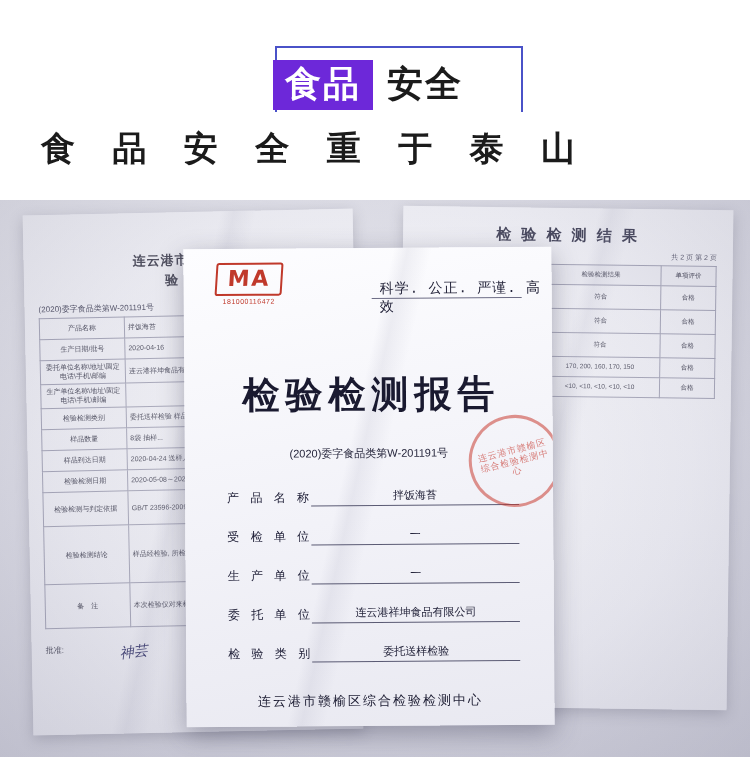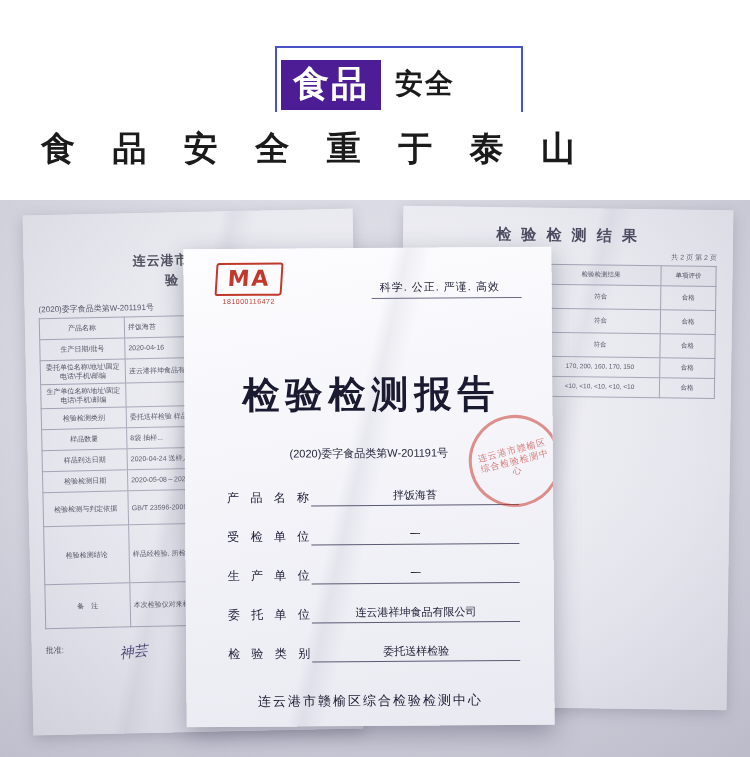--- a/index.html
+++ b/index.html
@@ -37,31 +37,31 @@
     position: absolute;
     left: 0;
     top: 60px;
     width: 750px;
     display: flex;
     align-items: center;
     justify-content: center;
     gap: 0px;
   }
   .kw-box {
-    background: #4c1d95;
+    background: #6d28d9;
     color: #ffffff;
     font-size: 36px;
     font-weight: bold;
     letter-spacing: 2px;
     padding: 6px 12px 8px 12px;
     line-height: 1;
   }
   .kw-plain {
     color: #1b1b1b;
-    font-size: 28px;
+    font-size: 36px;
     font-weight: bold;
     letter-spacing: 2px;
     padding: 6px 14px 8px 14px;
     line-height: 1;
   }
   .kw-en {
     color: #1b1b1b;
     font-size: 30px;
     font-weight: bold;
     letter-spacing: 1px;
@@ -239,23 +239,24 @@
     display: block;
     color: #c0392b;
     font-size: 7px;
     margin-top: 2px;
     letter-spacing: 0.5px;
   }
   .f-slogan {
     position: absolute;
     left: 196px;
     top: 32px;
-    font-size: 11px;
+    font-size: 14px;
     color: #24243a;
     letter-spacing: 1px;
+    font-family: Liberation Mono, monospace;
   }
   .f-rule {
     position: absolute;
     left: 188px;
     top: 50px;
     width: 150px;
     border-bottom: 1px solid #6c6c85;
   }
   .f-title {
     position: absolute;

